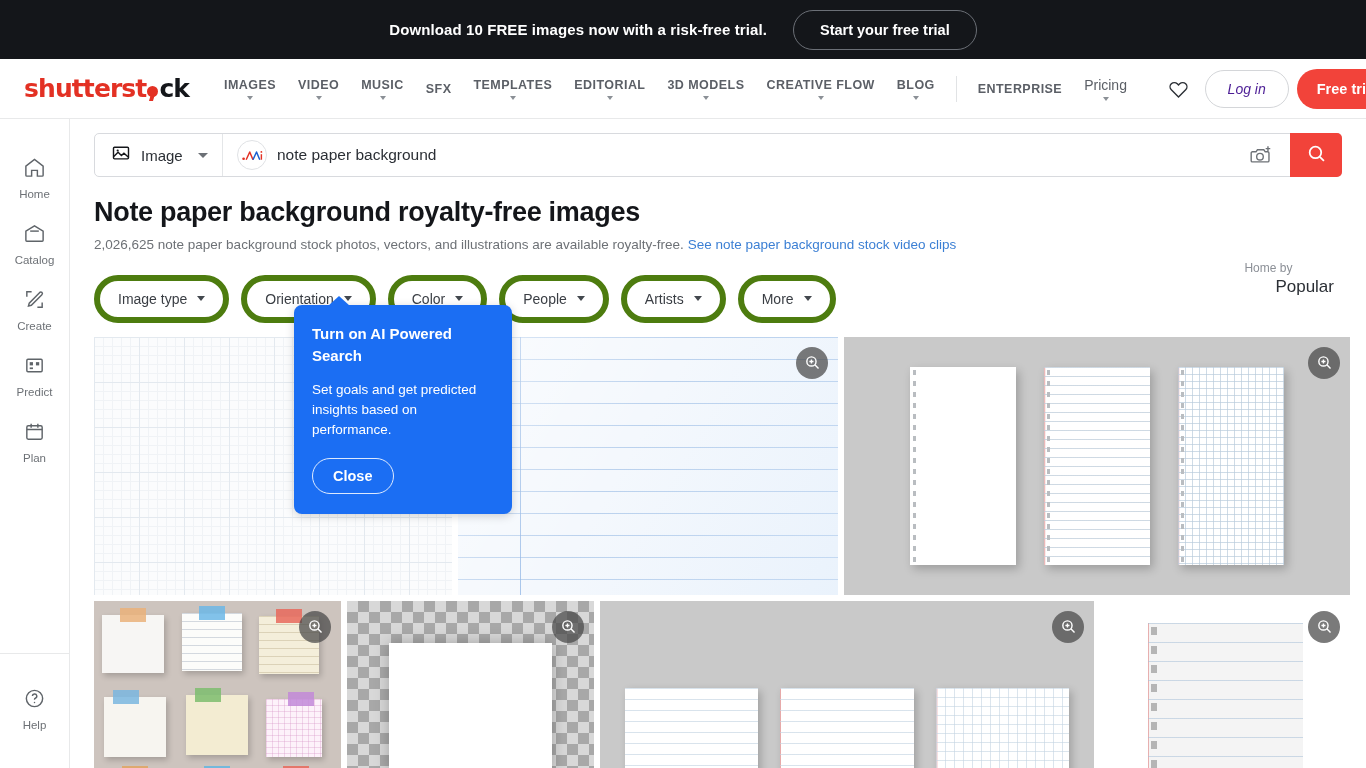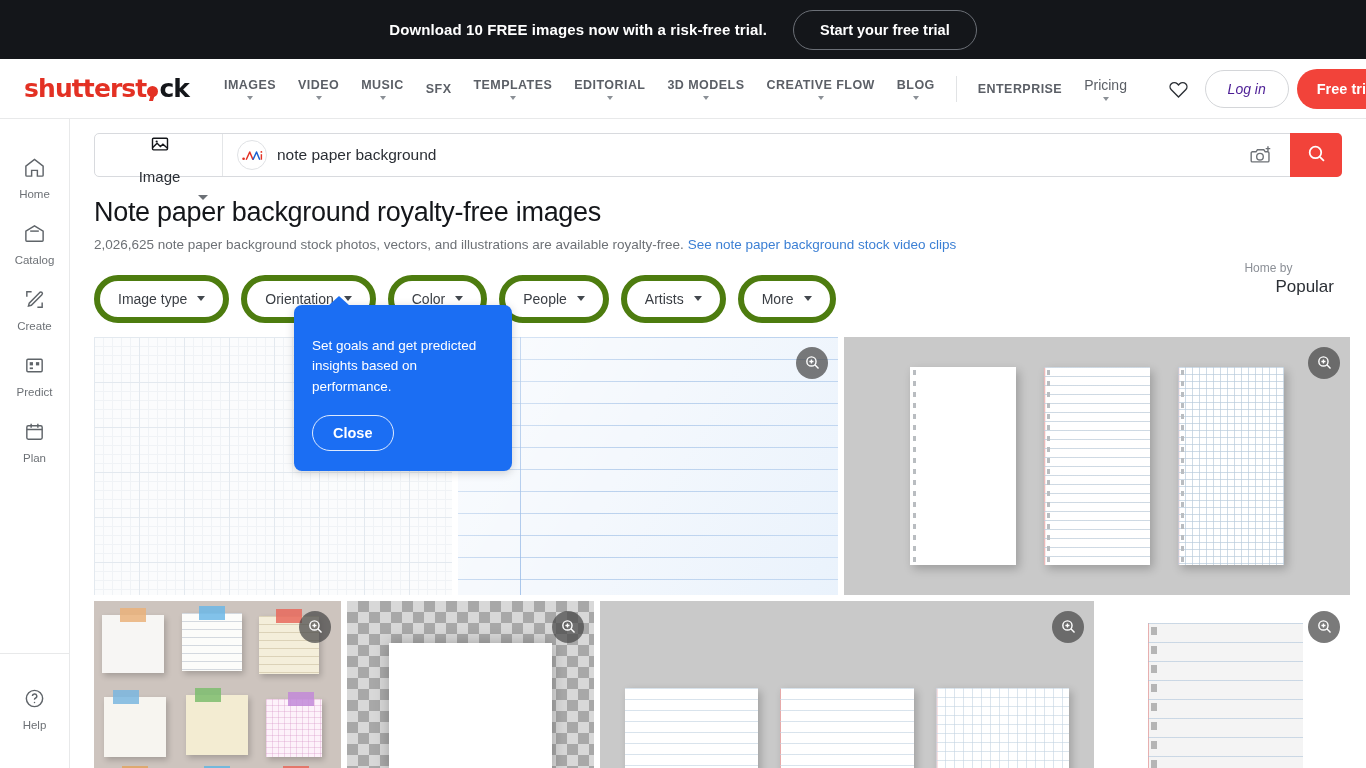--- a/index.html
+++ b/index.html
@@ -186,21 +186,20 @@
     background: #fff;
     overflow: visible;
   }
   .type-select {
     display: flex; align-items: center; gap: 10px;
     padding: 0 14px 0 16px;
     height: 100%;
     border-right: 1px solid #e4e6e8;
     cursor: pointer;
     min-width: 128px;
-    flex-direction: column;
   }
   .type-label { font-size: 15px; color: #2b2f35; }
   .type-caret {
     width: 0; height: 0; margin-left: auto;
     border-left: 5px solid transparent;
     border-right: 5px solid transparent;
     border-top: 5.5px solid #6c7076;
   }
   .ai-chip {
     width: 30px; height: 30px;
@@ -235,21 +234,21 @@
     border-radius: 0 5px 5px 0;
     display: flex; align-items: center; justify-content: center;
     cursor: pointer;
     flex: none;
   }
 
   
   .title-block { padding: 20px 24px 0 24px; }
   .page-title {
     font-size: 27px;
-    font-weight: 400;
+    font-weight: 700;
     letter-spacing: -0.3px;
     color: #14161a;
   }
   .subtitle {
     margin-top: 8px;
     font-size: 13.5px;
     color: #6d7176;
     line-height: 1.4;
   }
   .subtitle a { color: #3b7fd4; text-decoration: none; }
@@ -804,18 +803,19 @@
               <circle cx="10.5" cy="10.5" r="6.5"></circle>
                 <path d="M15.3 15.3 20.5 20.5M10.5 7.6v5.8M7.6 10.5h5.8"></path>
             </svg>
           </div>
         </div>
       </div>
 
     </div>
 
     <div class="tooltip">
+      <div class="tt-title">Turn on AI Powered Search</div>
       <div class="tt-body">Set goals and get predicted insights based on performance.</div>
       <button class="tt-close">Close</button>
     </div>
 
   </div>
 </div>
 
 </body></html>

